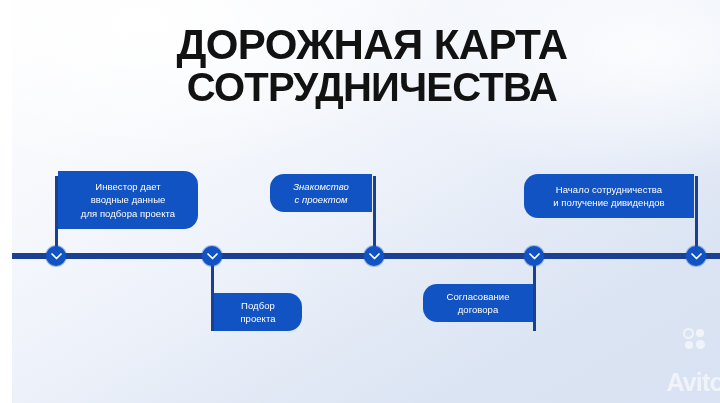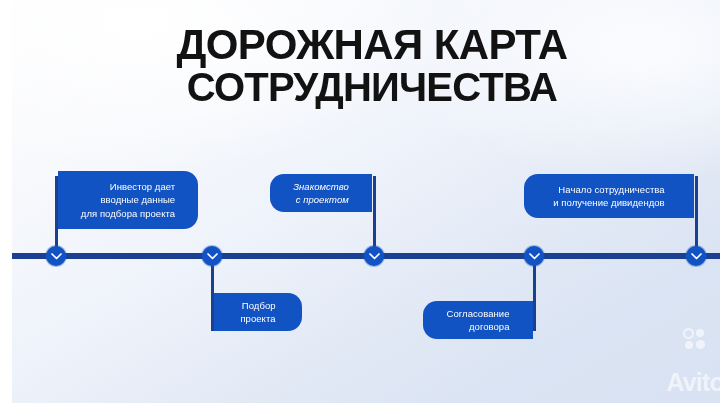--- a/index.html
+++ b/index.html
@@ -92,21 +92,21 @@
     display: block;
   }
 
   
   .step-box {
     position: absolute;
     background: #1253c3;
     color: #ffffff;
     font-size: 9.5px;
     line-height: 1.42;
-    text-align: right;
+    text-align: center;
     display: flex;
     align-items: center;
     justify-content: center;
     padding: 9px 12px;
     box-sizing: border-box;
     white-space: pre-line;
     letter-spacing: 0.05px;
   }
   
   .step-box.round-right {
@@ -199,21 +199,21 @@
       <span>
         <svg width="11" height="7" viewBox="0 0 11 7" fill="none">
           <path d="M1 1 L5.5 5.5 L10 1" stroke="#ffffff" stroke-width="1.7" stroke-linecap="round" stroke-linejoin="round"></path>
         </svg>
       </span>
     </div>
   </div>
 
   <div class="node">
     <div class="connector" style="left:521px; top:256px; height:75px;"></div>
-    <div class="step-box round-left" style="left:411px; top:301px; width:110px; height:38px;">Согласование
+    <div class="step-box round-left" style="left:411px; top:284px; width:110px; height:38px;">Согласование
 договора</div>
     <div class="marker" style="left:512px; top:246px;">
       <span>
         <svg width="11" height="7" viewBox="0 0 11 7" fill="none">
           <path d="M1 1 L5.5 5.5 L10 1" stroke="#ffffff" stroke-width="1.7" stroke-linecap="round" stroke-linejoin="round"></path>
         </svg>
       </span>
     </div>
   </div>
 

